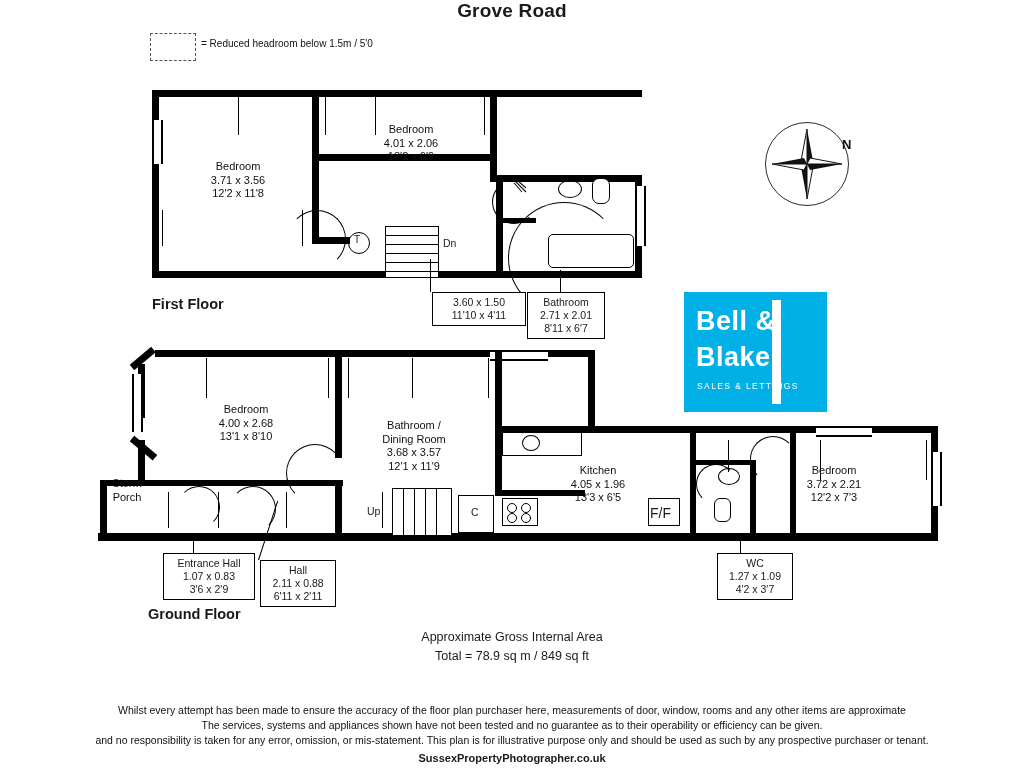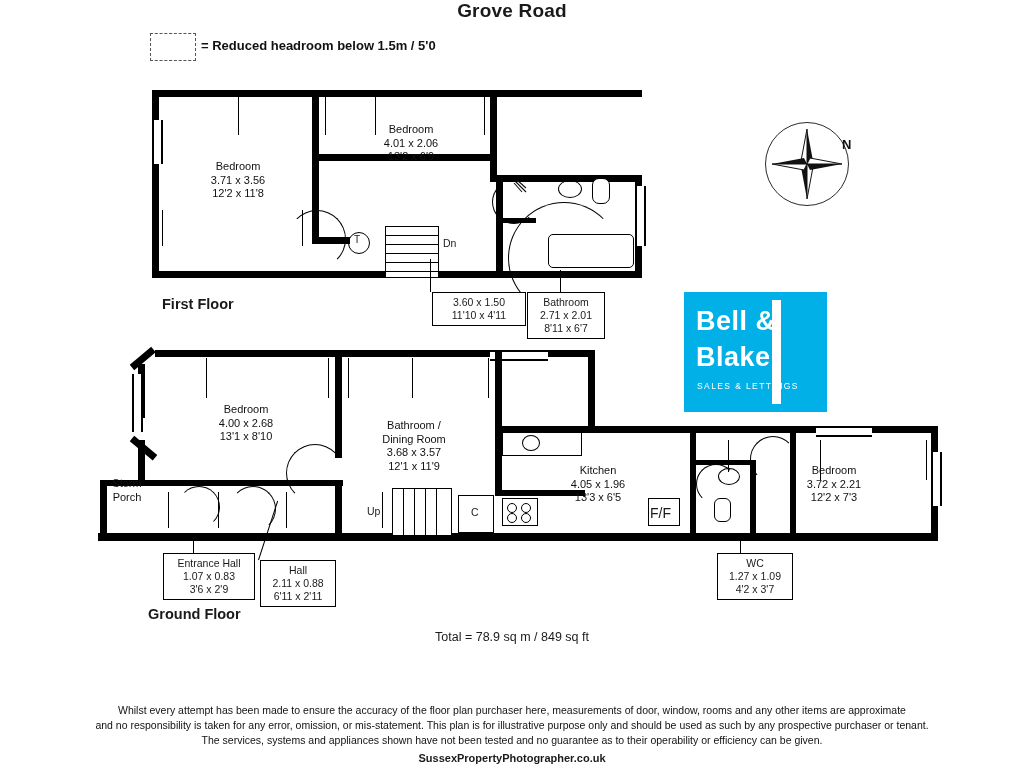--- a/index.html
+++ b/index.html
@@ -27,23 +27,22 @@
   }
 
   
   #legend-box {
     left: 150px; top: 33px; width: 44px; height: 26px;
     border: 1px dashed #555;
     background: #fff;
   }
   #legend-text {
     left: 201px; top: 38px;
-    font-size: 13px;
+    font-size: 10px;
     color: #111;
-    font-weight: bold;
   }
 
   
   .wall { background: #000; }
   .win  { background: #ffffff; border-top: 2px solid #000; border-bottom: 2px solid #000; }
   .winv { background: #ffffff; border-left: 2px solid #000; border-right: 2px solid #000; }
 
   .room-label {
     text-align: center;
     font-size: 11px;
@@ -194,21 +193,21 @@
   <div>Bedroom</div>
   <div>3.71 x 3.56</div>
   <div>12'2 x 11'8</div>
 </div>
 <div class="abs room-label" style="left:355px; top:123px; width:112px;">
   <div>Bedroom</div>
   <div>4.01 x 2.06</div>
   <div>13'2 x 6'9</div>
 </div>
 
-<div class="abs floor-title" style="left:162px; top:296px;">First Floor</div>
+<div class="abs floor-title" style="left:152px; top:296px;">First Floor</div>
 
 <div class="abs boxed" style="left:432px; top:292px; width:80px;">
   <div>3.60 x 1.50</div>
   <div>11'10 x 4'11</div>
 </div>
 <div class="abs boxed" style="left:527px; top:292px; width:64px;">
   <div>Bathroom</div>
   <div>2.71 x 2.01</div>
   <div>8'11 x 6'7</div>
 </div>
@@ -346,22 +345,23 @@
   <div>WC</div>
   <div>1.27 x 1.09</div>
   <div>4'2 x 3'7</div>
 </div>
 
 <div class="abs" style="left:193px; top:535px; width:1.2px; height:18px; background:#000;"></div>
 <div class="abs" style="left:258px; top:498px; width:1.2px; height:62px; background:#000; transform:rotate(18deg); transform-origin:bottom center;"></div>
 <div class="abs" style="left:740px; top:535px; width:1.2px; height:18px; background:#000;"></div>
 
 <div class="abs" id="gia">
+  <div>Approximate Gross Internal Area</div>
   <div>Total = 78.9 sq m / 849 sq ft</div>
 </div>
 
 <div class="abs" id="disclaimer">
   <div>Whilst every attempt has been made to ensure the accuracy of the floor plan purchaser here, measurements of door, window, rooms and any other items are approximate</div>
+  <div>The services, systems and appliances shown have not been tested and no guarantee as to their operability or efficiency can be given.</div>
   <div>and no responsibility is taken for any error, omission, or mis-statement. This plan is for illustrative purpose only and should be used as such by any prospective purchaser or tenant.</div>
-  <div>The services, systems and appliances shown have not been tested and no guarantee as to their operability or efficiency can be given.</div>
 </div>
 
 <div class="abs" id="credit">SussexPropertyPhotographer.co.uk</div>
 
 </body></html>

